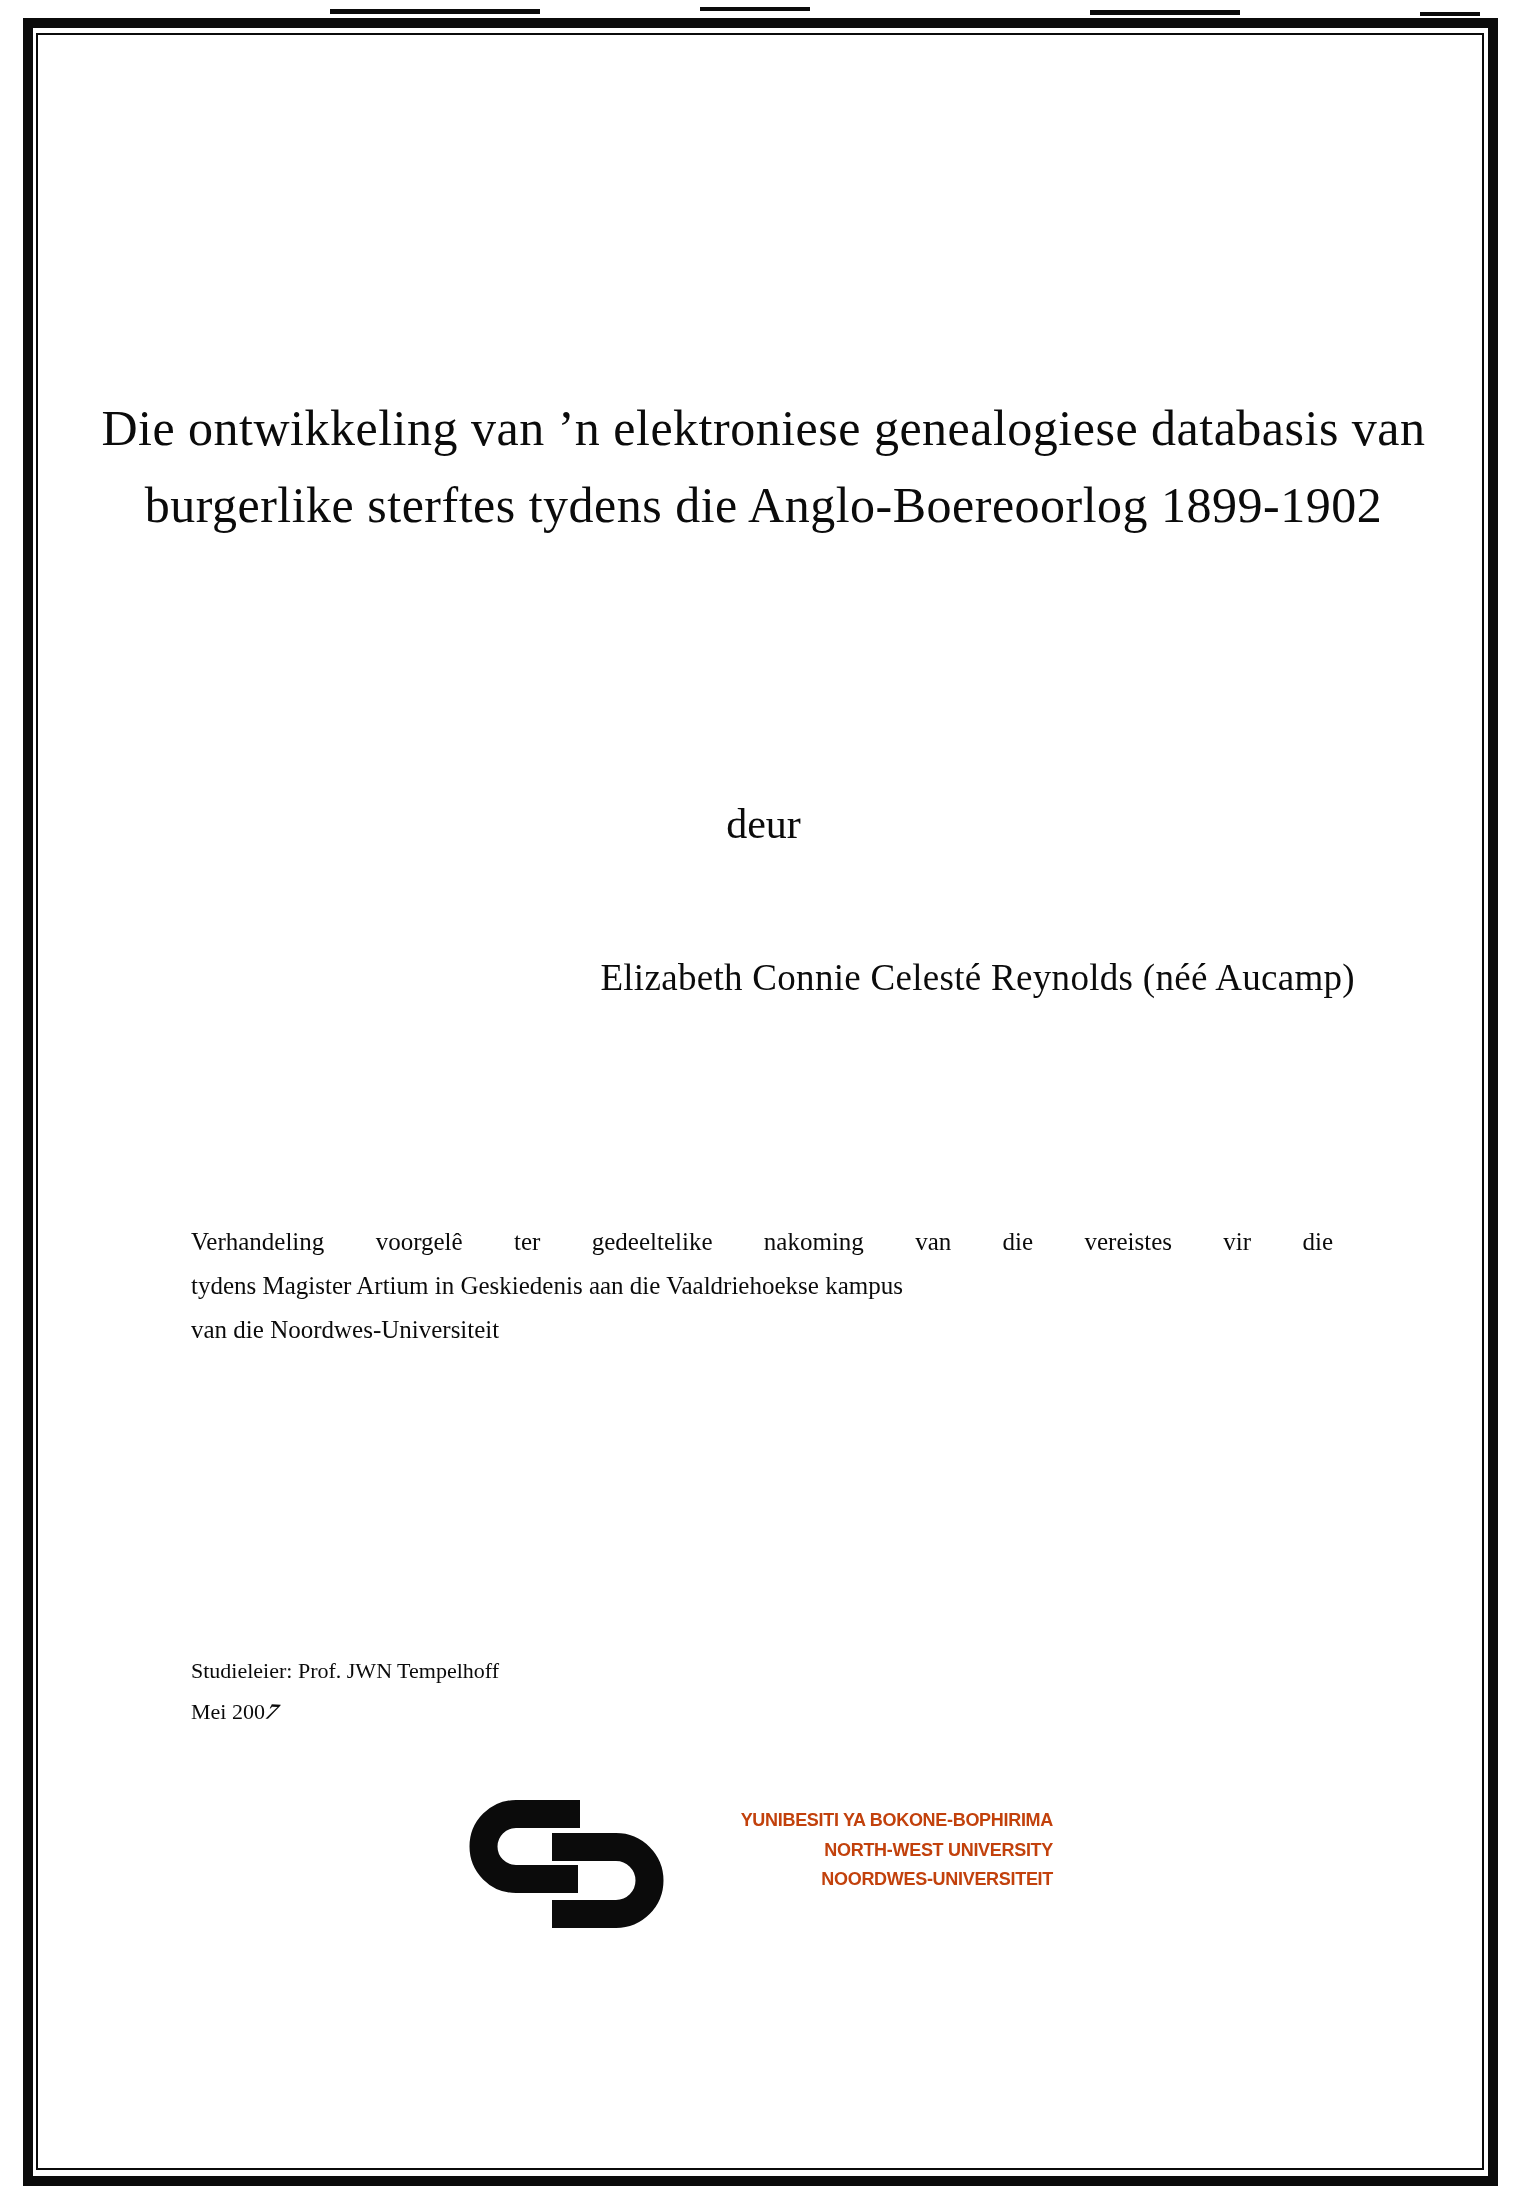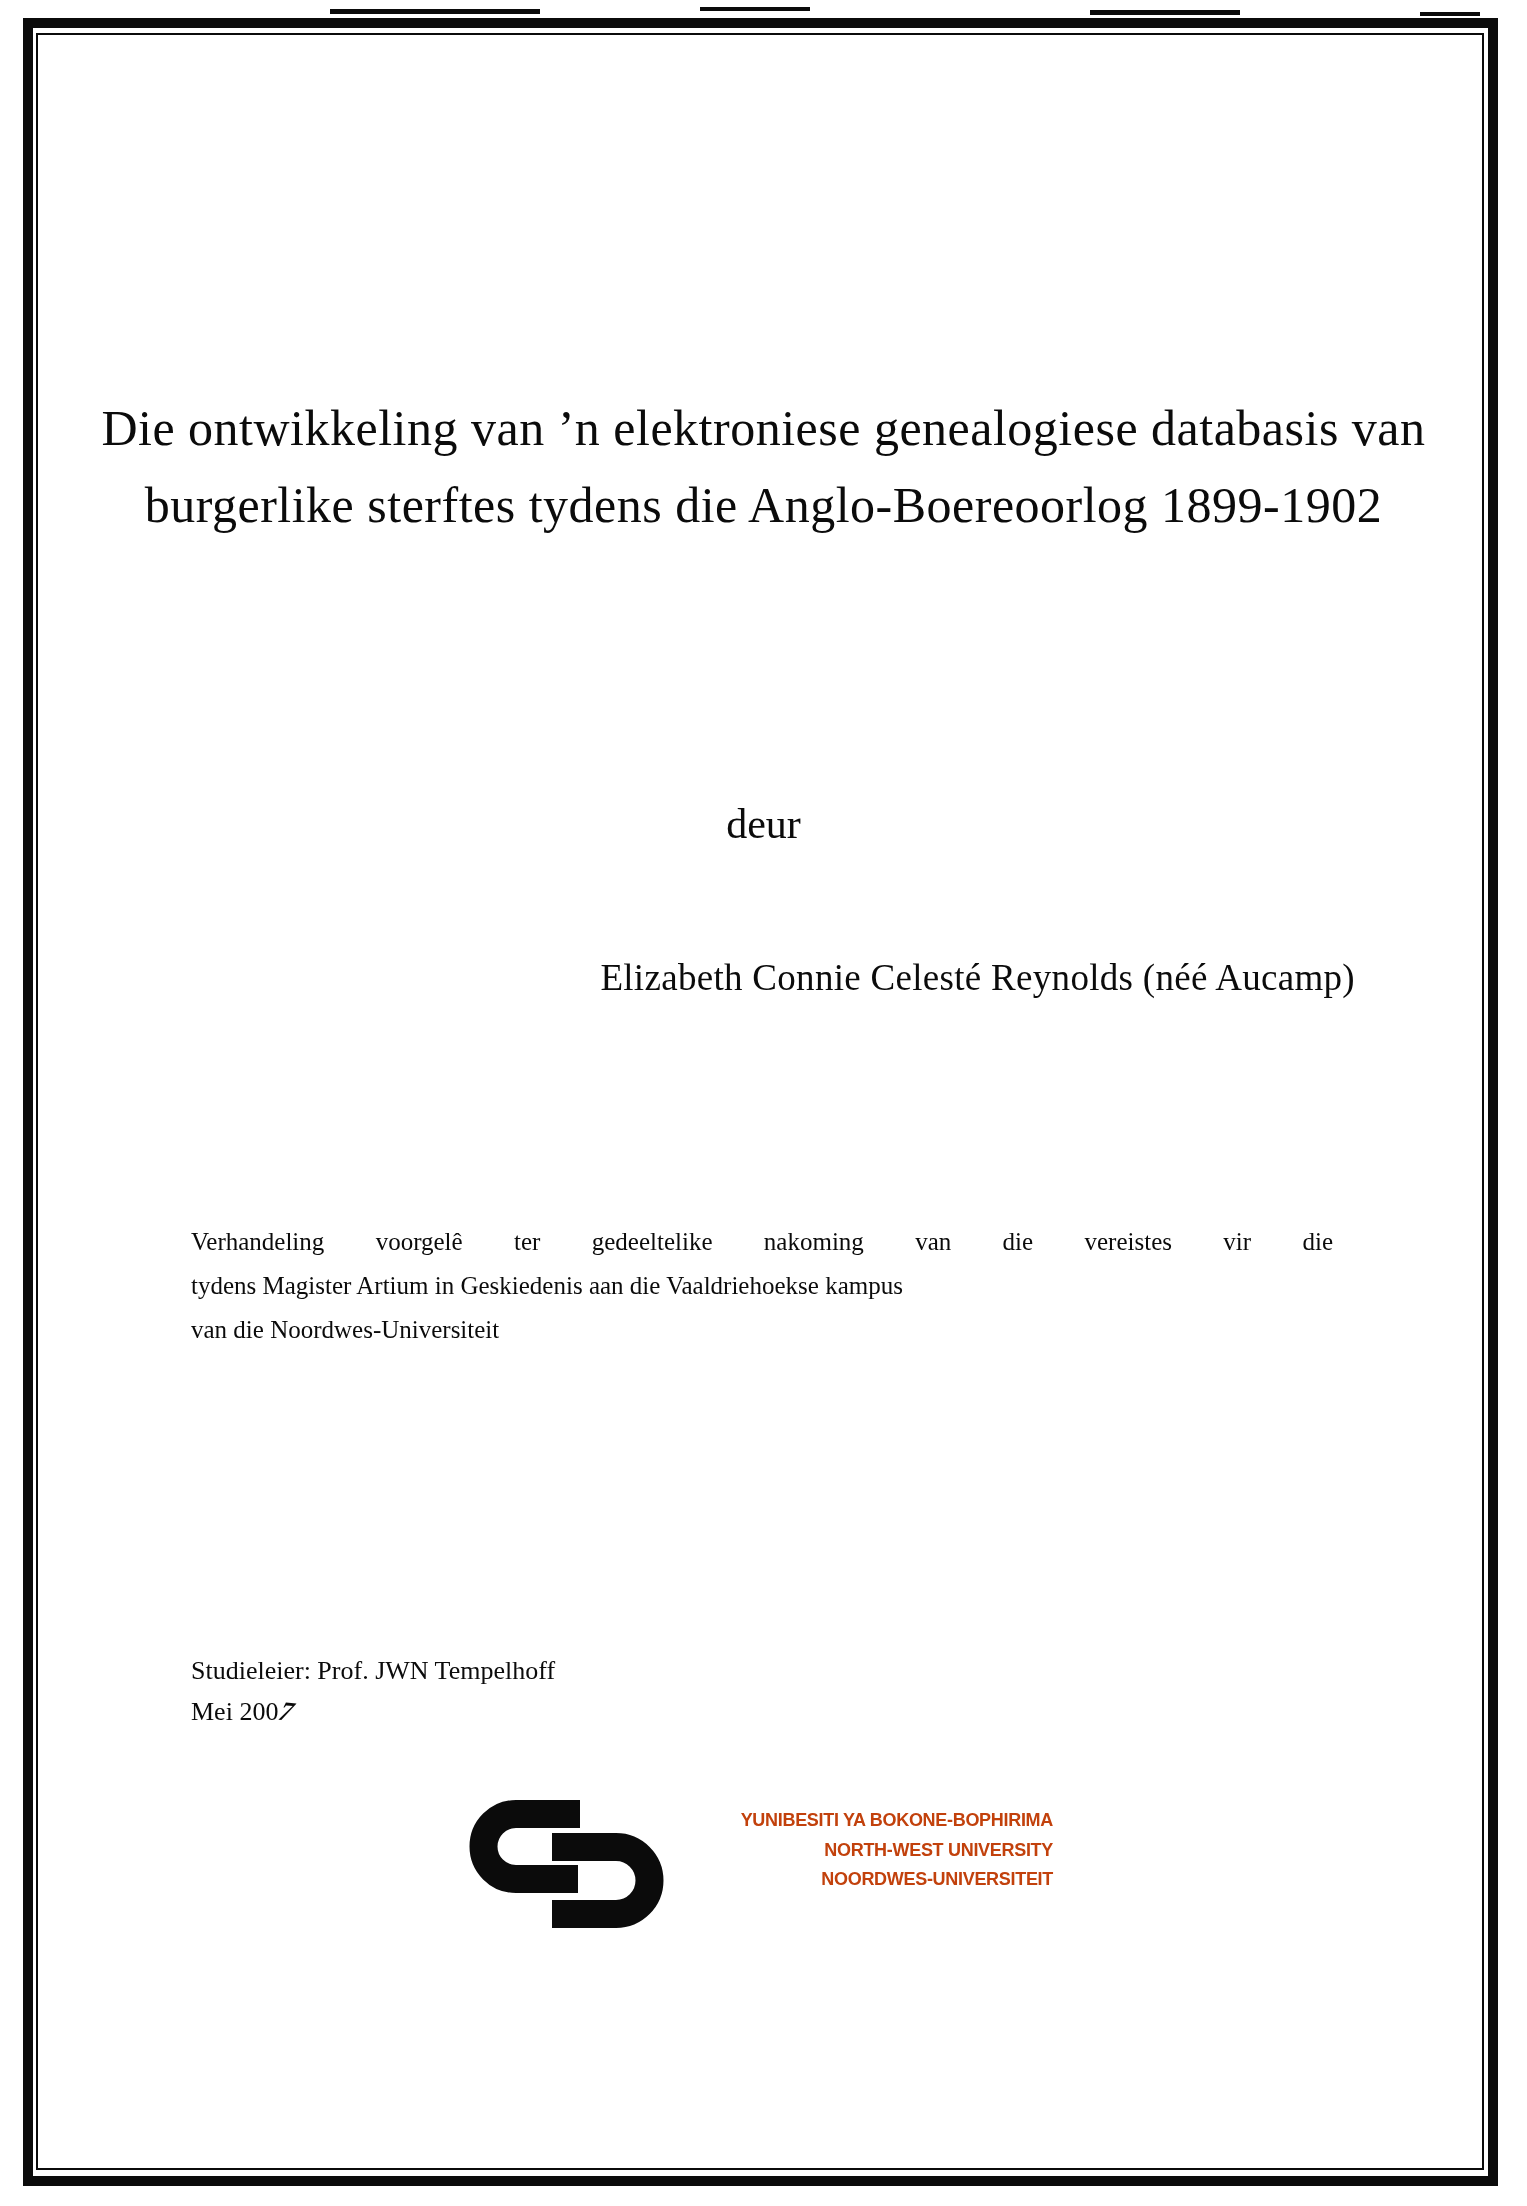--- a/index.html
+++ b/index.html
@@ -39,21 +39,21 @@
   }
   .description-block{
     position:absolute;left:191px;top:1220px;width:1142px;
     font-size:25px;line-height:44px;
   }
   .justify-full{text-align:justify;text-align-last:justify;}
   .desc-line{white-space:nowrap;}
   .italic{}
   .supervisor-block{
     position:absolute;left:191px;top:1650px;
-    font-size:26px;line-height:41px;
+    font-size:22px;line-height:41px;
   }
   .year-seven{
     display:inline-block;
     transform:skewX(-24deg) rotate(4deg);
     font-weight:bold;
     margin-left:2px;
   }
   .logo-mark{
     position:absolute;left:455px;top:1795px;
   }

